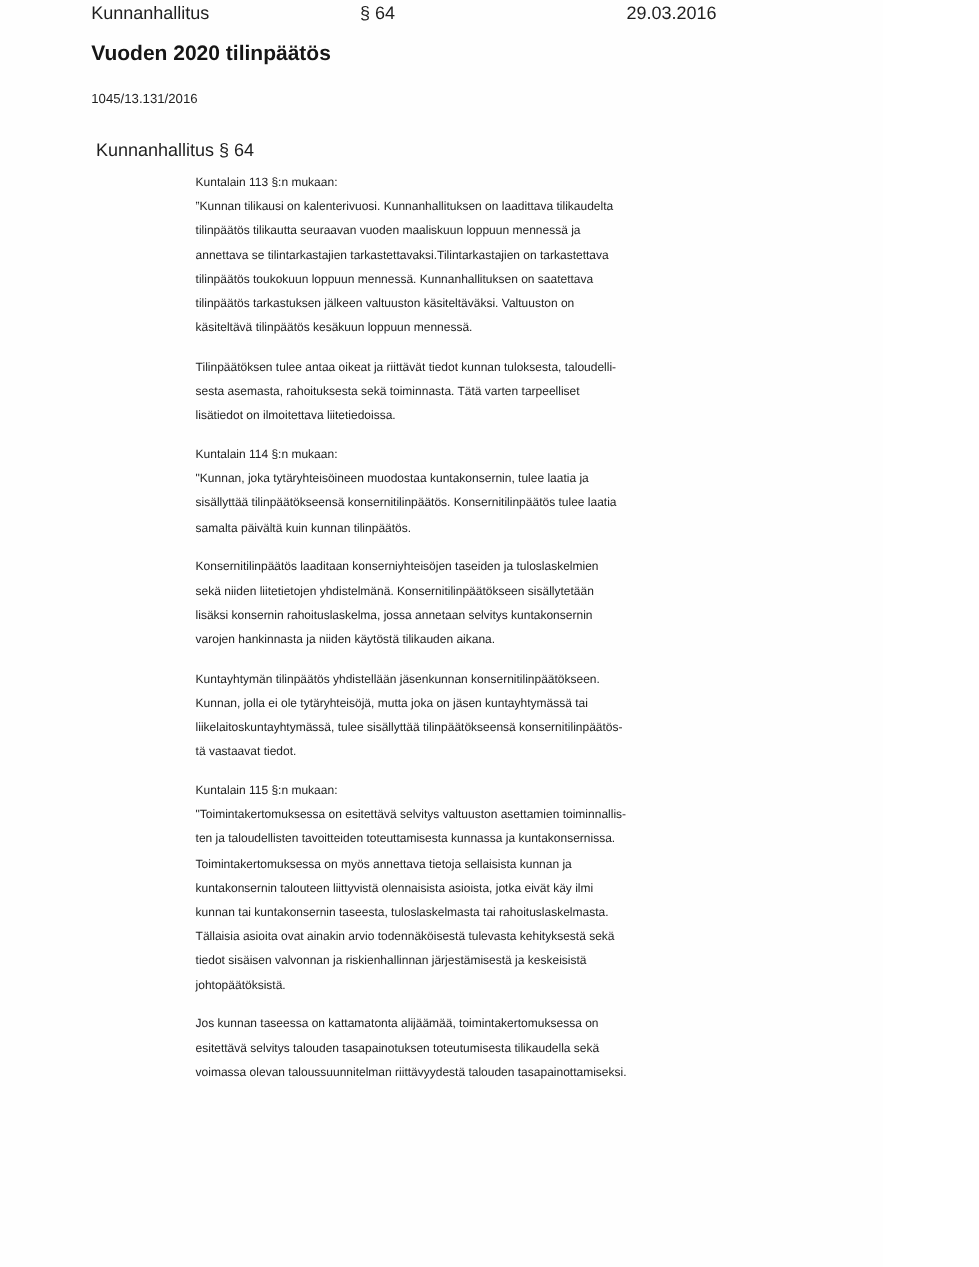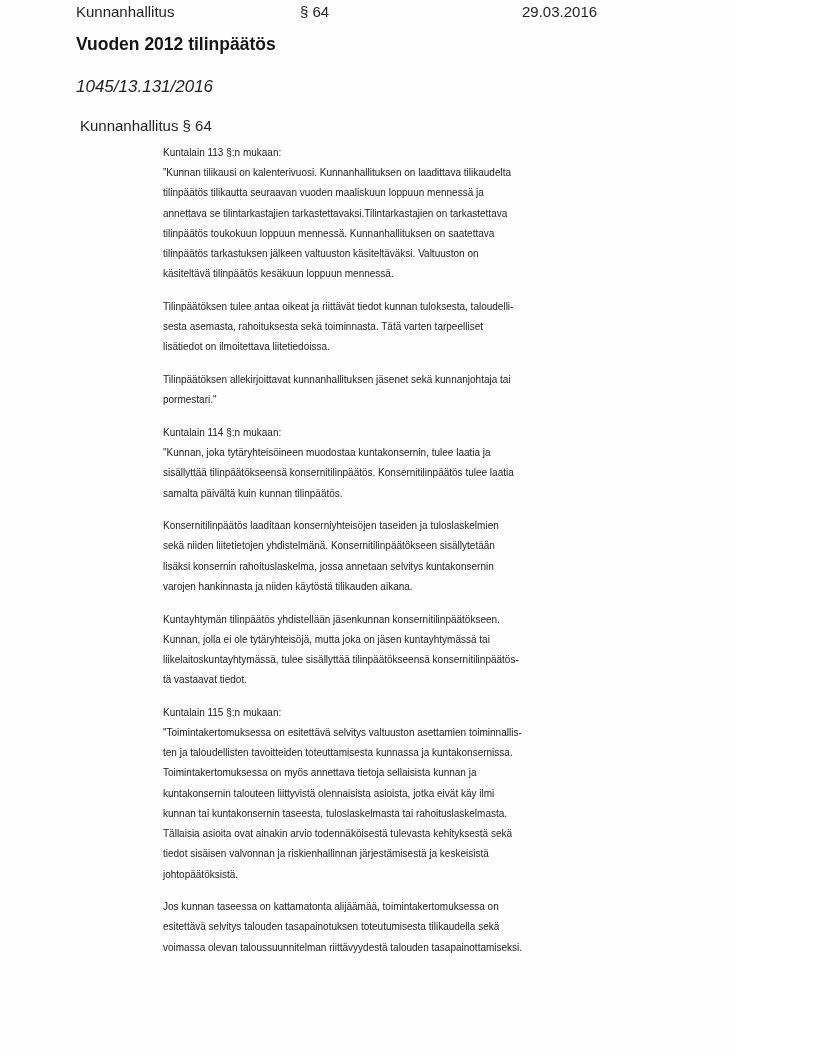--- a/index.html
+++ b/index.html
@@ -35,23 +35,22 @@
     margin: 0;
     font-size: 17.5px;
     font-weight: bold;
     white-space: pre;
     color: #161616;
   }
   .case-number {
     position: absolute;
     top: 77px;
     left: 76px;
-    font-size: 17px;
+    font-size: 11px;
     white-space: pre;
-    font-style: italic;
   }
   .section-ref {
     position: absolute;
     top: 117px;
     left: 80px;
     font-size: 15px;
     white-space: pre;
   }
   .doc-body {
     position: absolute;
@@ -71,39 +70,37 @@
 <body>
 
 <div class="page">
 
   <div class="header-row">
     <span class="h-left">Kunnanhallitus</span>
     <span class="h-center">§ 64</span>
     <span class="h-right">29.03.2016</span>
   </div>
 
-  <h1 class="doc-title">Vuoden 2012 tilinpäätös</h1>
+  <h1 class="doc-title">Vuoden 2020 tilinpäätös</h1>
 
   <div class="case-number">1045/13.131/2016</div>
 
   <div class="section-ref">Kunnanhallitus § 64</div>
 
   <div class="doc-body">
     <p>Kuntalain 113 §:n mukaan:
 ”Kunnan tilikausi on kalenterivuosi. Kunnanhallituksen on laadittava tilikaudelta
 tilinpäätös tilikautta seuraavan vuoden maaliskuun loppuun mennessä ja
 annettava se tilintarkastajien tarkastettavaksi.Tilintarkastajien on tarkastettava
 tilinpäätös toukokuun loppuun mennessä. Kunnanhallituksen on saatettava
 tilinpäätös tarkastuksen jälkeen valtuuston käsiteltäväksi. Valtuuston on
 käsiteltävä tilinpäätös kesäkuun loppuun mennessä.</p>
     <p>Tilinpäätöksen tulee antaa oikeat ja riittävät tiedot kunnan tuloksesta, taloudelli-
 sesta asemasta, rahoituksesta sekä toiminnasta. Tätä varten tarpeelliset
 lisätiedot on ilmoitettava liitetiedoissa.</p>
-    <p>Tilinpäätöksen allekirjoittavat kunnanhallituksen jäsenet sekä kunnanjohtaja tai
-pormestari."</p>
     <p>Kuntalain 114 §:n mukaan:
 "Kunnan, joka tytäryhteisöineen muodostaa kuntakonsernin, tulee laatia ja
 sisällyttää tilinpäätökseensä konsernitilinpäätös. Konsernitilinpäätös tulee laatia
 samalta päivältä kuin kunnan tilinpäätös.</p>
     <p>Konsernitilinpäätös laaditaan konserniyhteisöjen taseiden ja tuloslaskelmien
 sekä niiden liitetietojen yhdistelmänä. Konsernitilinpäätökseen sisällytetään
 lisäksi konsernin rahoituslaskelma, jossa annetaan selvitys kuntakonsernin
 varojen hankinnasta ja niiden käytöstä tilikauden aikana.</p>
     <p>Kuntayhtymän tilinpäätös yhdistellään jäsenkunnan konsernitilinpäätökseen.
 Kunnan, jolla ei ole tytäryhteisöjä, mutta joka on jäsen kuntayhtymässä tai

